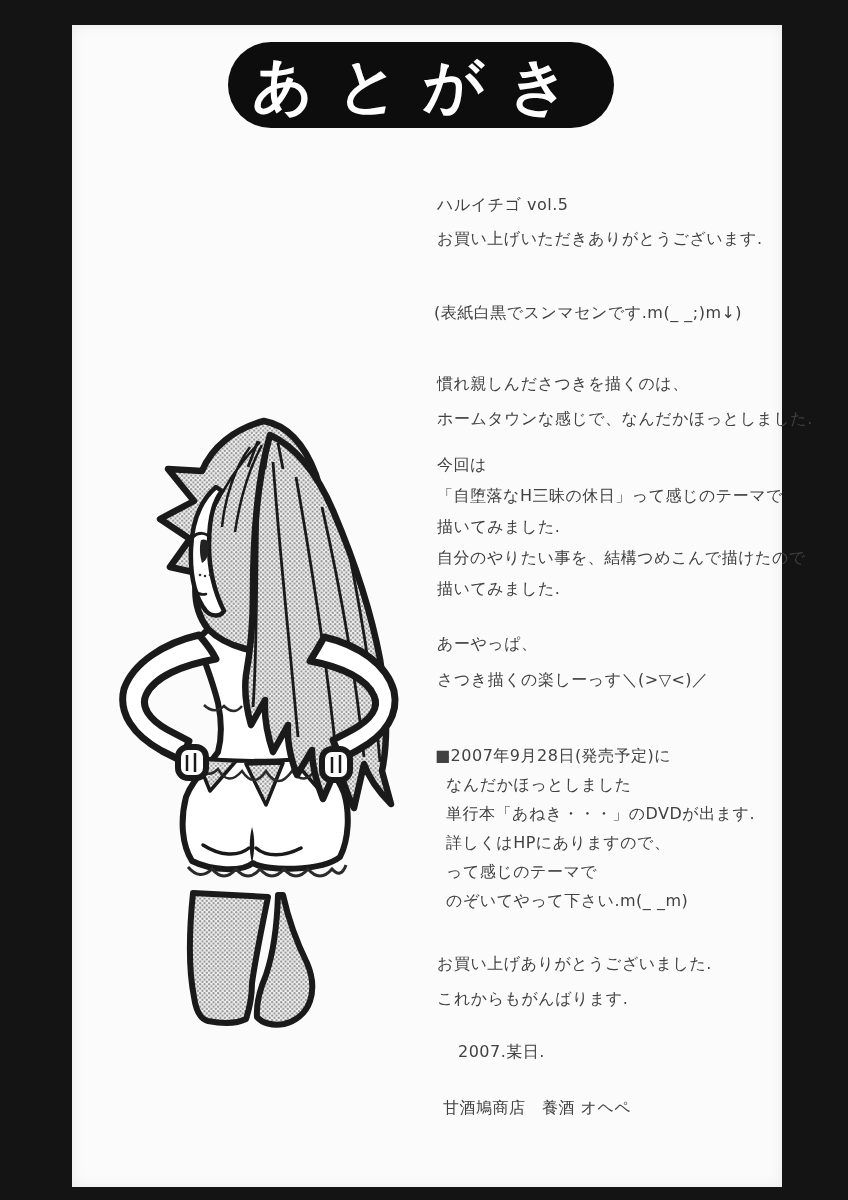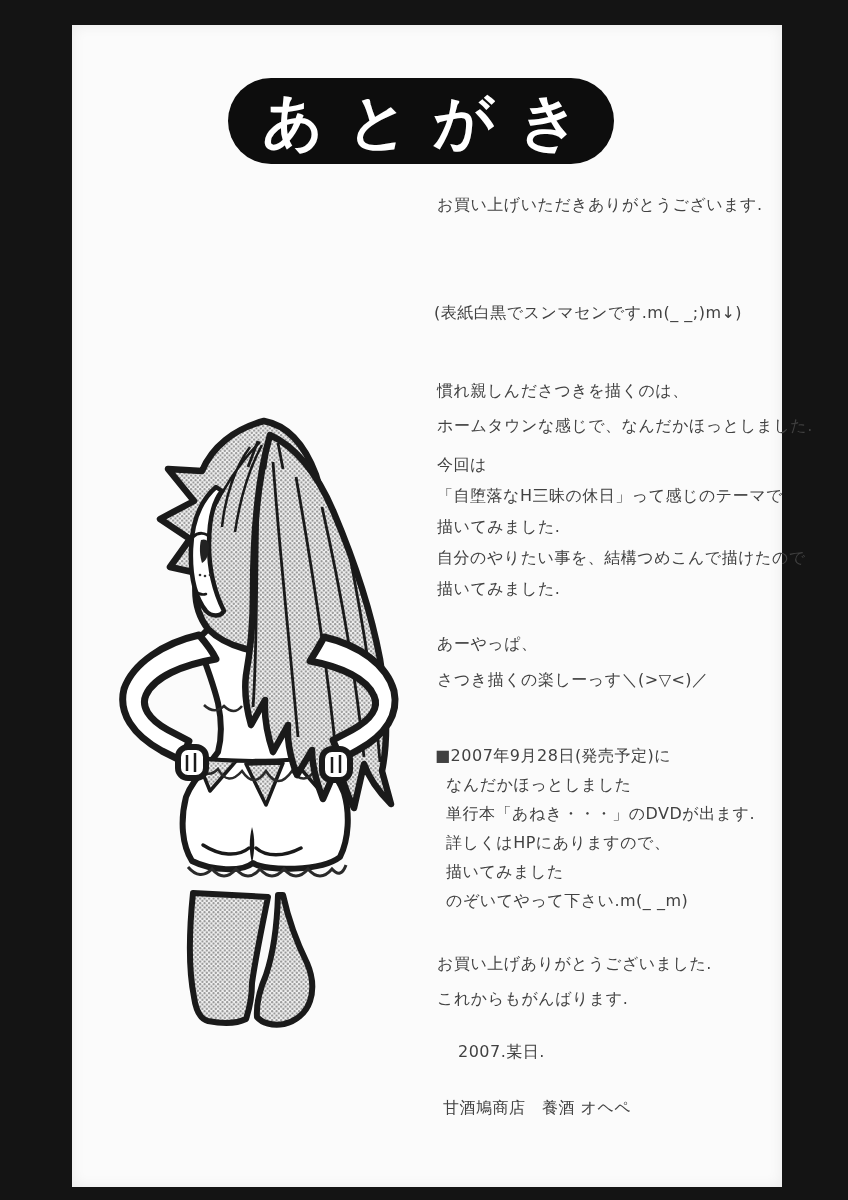--- a/index.html
+++ b/index.html
@@ -9,21 +9,21 @@
     font-family:"DejaVu Sans","Liberation Sans",sans-serif;
   }
   .paper{
     position:absolute;left:72px;top:25px;width:710px;height:1162px;
     background:#fbfbfb;
     box-shadow:inset 0 0 14px rgba(0,0,0,0.07);
   }
   .banner{
     position:absolute;left:156px;top:17px;width:386px;height:86px;
     background:#0d0d0d;border-radius:44px;
-    display:flex;align-items:center;justify-content:center;margin-top:36px;
+    display:flex;align-items:center;justify-content:flex-start;
   }
   .banner-title{
     color:#ffffff;font-size:60px;font-weight:bold;
     letter-spacing:24px;padding-left:24px;line-height:1;
     font-family:"DejaVu Sans","Liberation Sans",sans-serif;
   }
   .tblock{
     position:absolute;color:#414141;font-size:16px;
     letter-spacing:0.5px;white-space:nowrap;
   }
@@ -107,28 +107,29 @@
              C113,182 109,160 109,138 C109,116 112,96 122,84 Z" fill="#ffffff" stroke="#1a1a1a" stroke-width="4.5" stroke-linejoin="round"></path>
     <path d="M101,133 C106,131 109,134 109,140 C109,148 106,154 102,156 C100,150 99,140 101,133 Z" fill="#222222"></path>
     <path d="M93,130 C98,125 106,125 110,131" fill="none" stroke="#1a1a1a" stroke-width="3" stroke-linecap="round"></path>
     <path d="M95,184 Q101,189 106,187" fill="none" stroke="#1a1a1a" stroke-width="2.5" stroke-linecap="round"></path>
     <circle cx="100" cy="168" r="1.3" fill="#333"></circle>
     <circle cx="105" cy="169" r="1.3" fill="#333"></circle>
     <circle cx="110" cy="168" r="1.3" fill="#333"></circle>
   </svg>
 
   <div class="tblock" style="left:365px;top:163px;line-height:34px;">
+    <span class="ln">ハルイチゴ vol.5</span>
     <span class="ln">お買い上げいただきありがとうございます.</span>
   </div>
 
   <div class="tblock" style="left:362px;top:273px;line-height:30px;">
     <span class="ln">(表紙白黒でスンマセンです.m(_ _;)m↓)</span>
   </div>
 
-  <div class="tblock" style="left:365px;top:348px;line-height:35px;">
+  <div class="tblock" style="left:365px;top:341px;line-height:35px;">
     <span class="ln">慣れ親しんださつきを描くのは、</span>
     <span class="ln">ホームタウンな感じで、なんだかほっとしました.</span>
   </div>
 
   <div class="tblock" style="left:365px;top:424px;line-height:31px;">
     <span class="ln">今回は</span>
     <span class="ln">「自堕落なH三昧の休日」って感じのテーマで</span>
     <span class="ln">描いてみました.</span>
     <span class="ln">自分のやりたい事を、結構つめこんで描けたので</span>
     <span class="ln">描いてみました.</span>
@@ -137,21 +138,21 @@
   <div class="tblock" style="left:365px;top:601px;line-height:36px;">
     <span class="ln">あーやっぱ、</span>
     <span class="ln">さつき描くの楽しーっす＼(&gt;▽&lt;)／</span>
   </div>
 
   <div class="tblock indent1" style="left:363px;top:716px;line-height:29px;">
     <span class="ln">■2007年9月28日(発売予定)に</span>
     <span class="ln">なんだかほっとしました</span>
     <span class="ln">単行本「あねき・・・」のDVDが出ます.</span>
     <span class="ln">詳しくはHPにありますので、</span>
-    <span class="ln">描いてみました</span>
+    <span class="ln">って感じのテーマで</span>
     <span class="ln">のぞいてやって下さい.m(_ _m)</span>
   </div>
 
   <div class="tblock" style="left:365px;top:921px;line-height:35px;">
     <span class="ln">お買い上げありがとうございました.</span>
     <span class="ln">これからもがんばります.</span>
   </div>
 
   <div class="tblock" style="left:386px;top:1012px;line-height:30px;">
     <span class="ln">2007.某日.</span>

